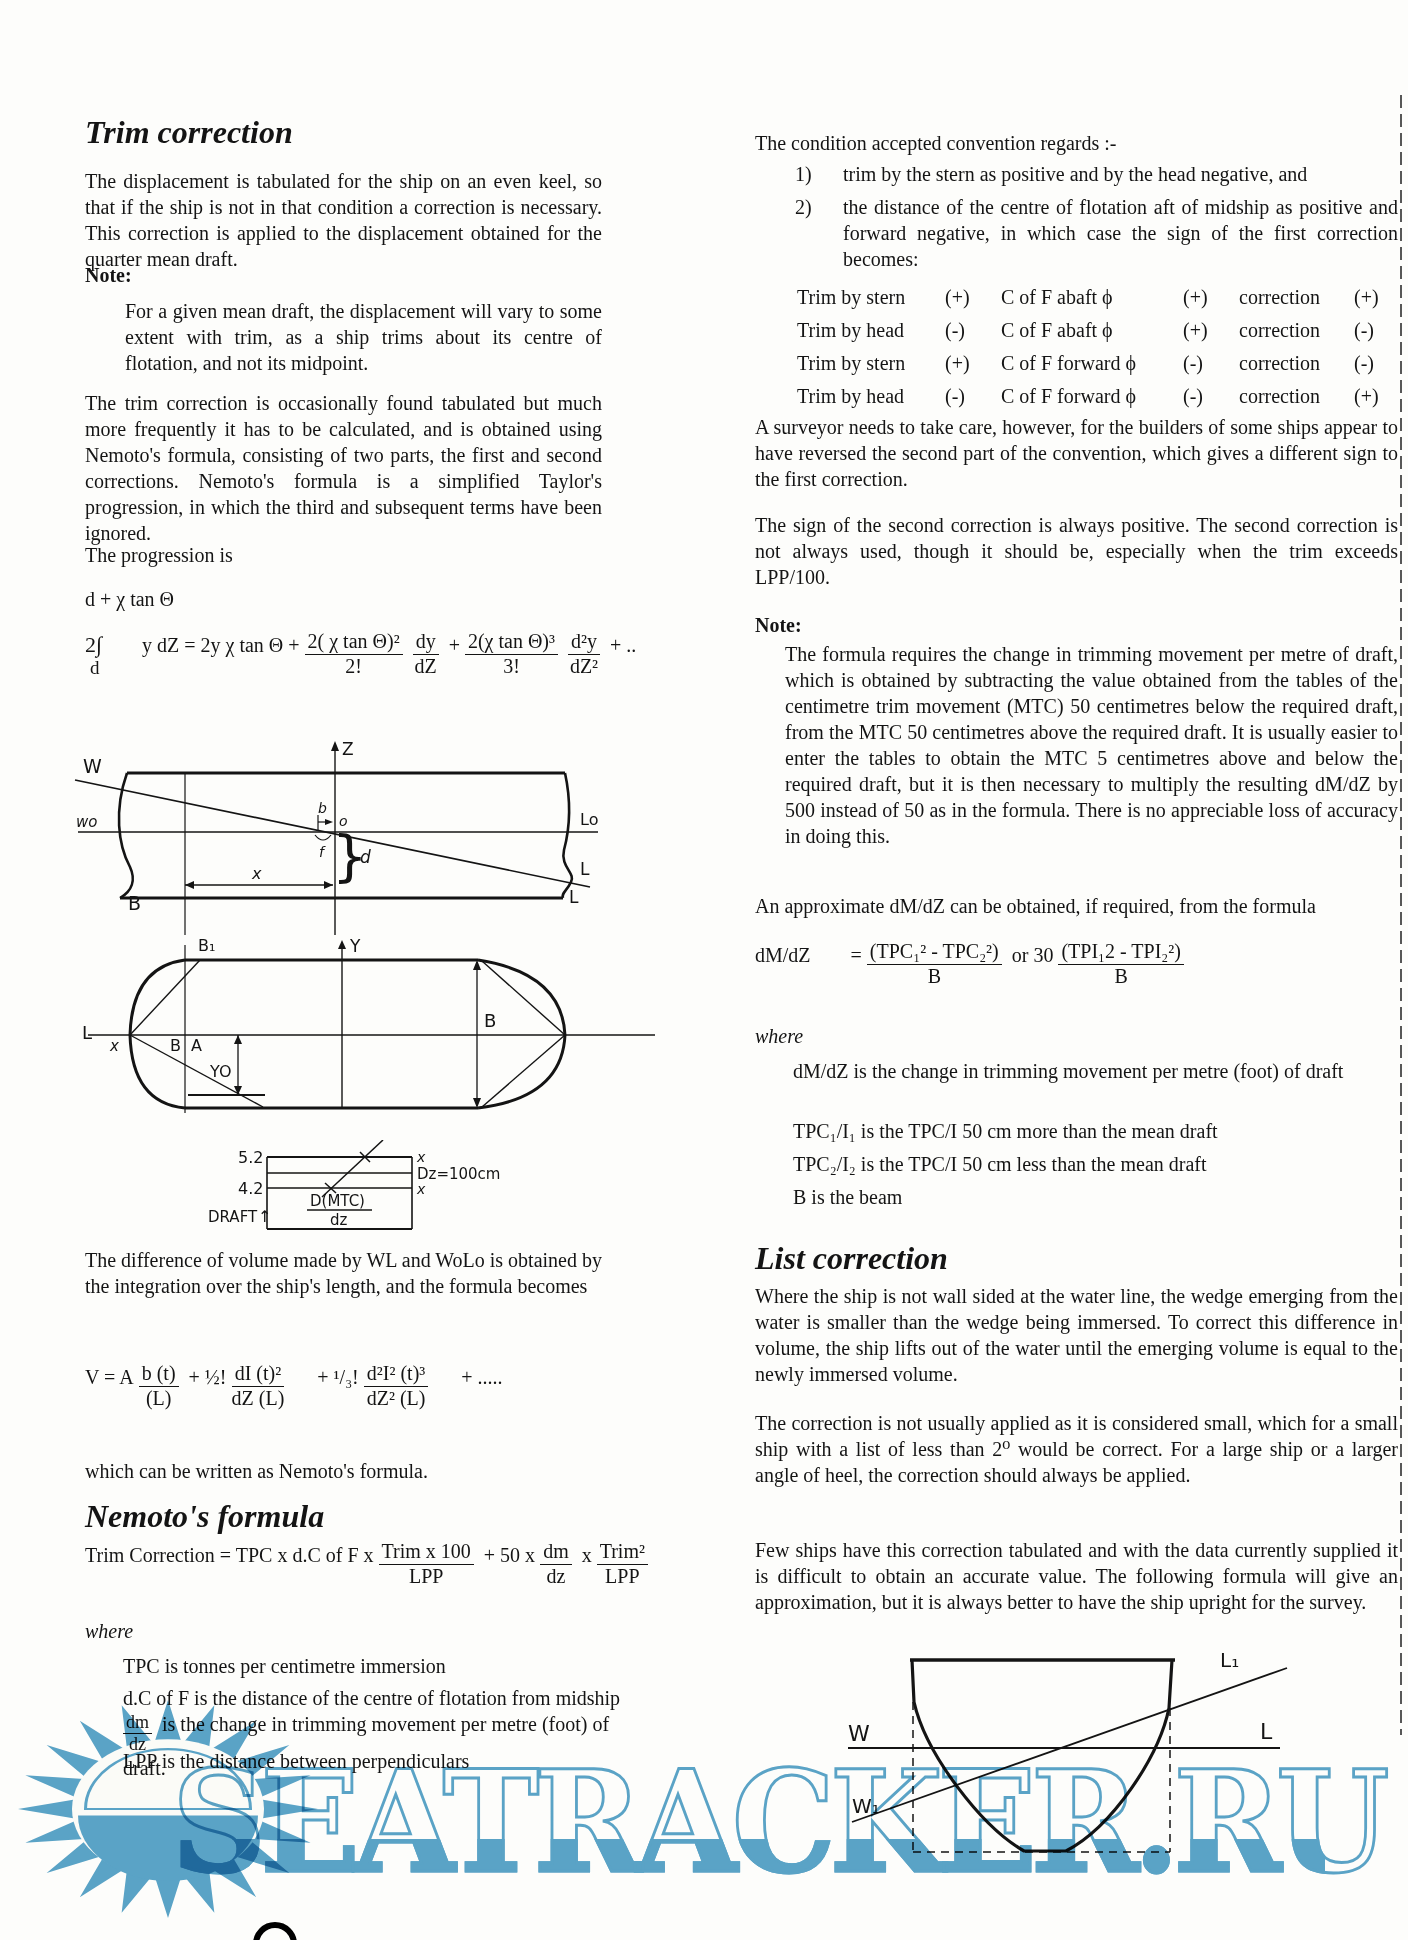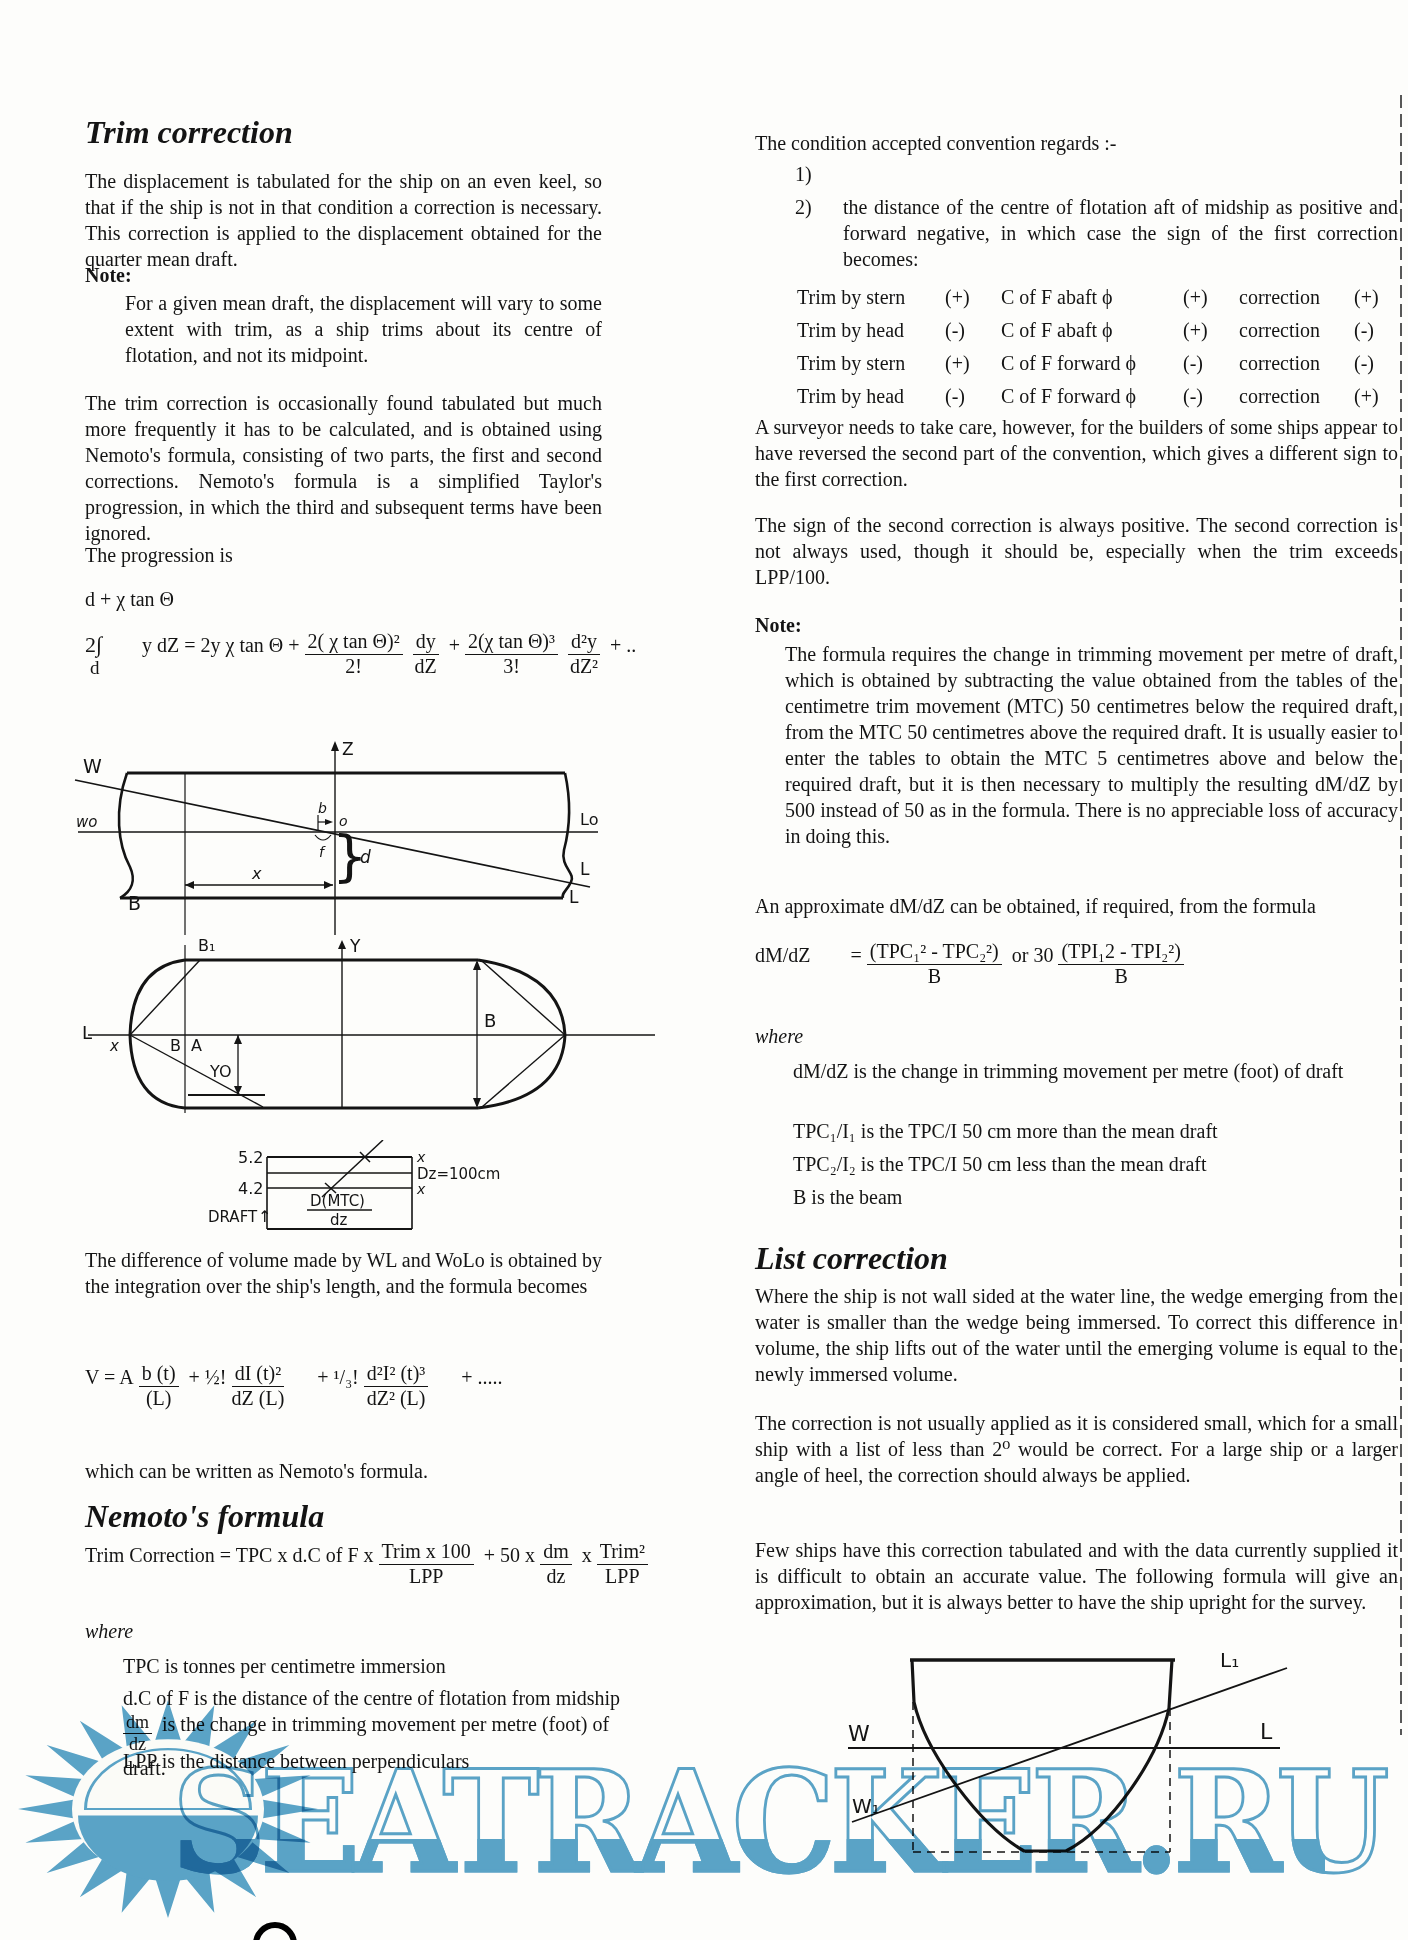--- a/index.html
+++ b/index.html
@@ -9,21 +9,21 @@
     font-family:"Liberation Serif","DejaVu Serif",serif;
     font-size:20px;line-height:26px;
   }
   .abs{position:absolute;}
   .jt{text-align:justify;}
   .colL{left:85px;width:517px;}
   .colR{left:755px;width:643px;}
   .h-sec{font-size:32px;font-weight:bold;font-style:italic;line-height:28px;letter-spacing:0;}
   .bold{font-weight:bold;}
   .ital{font-style:italic;}
-  .indent40{padding-left:40px;}
+  .indent40{padding-left:40px;margin-top:8px;}
   .indent30{padding-left:30px;}
   .formula{font-size:20px;white-space:nowrap;}
   .frac{display:inline-block;vertical-align:-1.05em;text-align:center;margin:0 5px;line-height:1.18;}
   .frac .fnum{display:block;border-bottom:1.7px solid #141414;padding:0 3px;}
   .frac .fden{display:block;}
   .intstack{display:inline-block;text-align:left;vertical-align:-1.0em;line-height:1.1;font-size:22px;}
   .intstack .ilow{display:block;padding-left:5px;font-size:19px;}
   .gap28{display:inline-block;width:28px;}
   .gap40{display:inline-block;width:40px;}
   .li-row{display:flex;}
@@ -203,20 +203,21 @@
 <div class="abs colL def-line" style="top:1711px">
   <span class="frac" style="font-size:18px;margin-left:0"><span class="fnum">dm</span><span class="fden">dz</span></span> <span>is the change in trimming movement per metre (foot) of draft.</span>
 </div>
 <div class="abs colL def-line" style="top:1748px">LPP is the distance between perpendiculars</div>
 
 <div class="abs colR" style="top:130px">The condition accepted convention regards :-</div>
 
 <div class="abs colR" style="top:161px">
   <div class="li-row">
       <span class="li-num">1)</span>
+      <span class="li-text">trim by the stern as positive and by the head negative, and</span>
     </div>
 </div>
 <div class="abs colR" style="top:194px">
   <div class="li-row">
       <span class="li-num">2)</span>
       <span class="li-text">the distance of the centre of flotation aft of midship as positive and forward negative, in which case the sign of the first correction becomes:</span>
     </div>
 </div>
 
 <div class="abs colR" style="top:284px">

